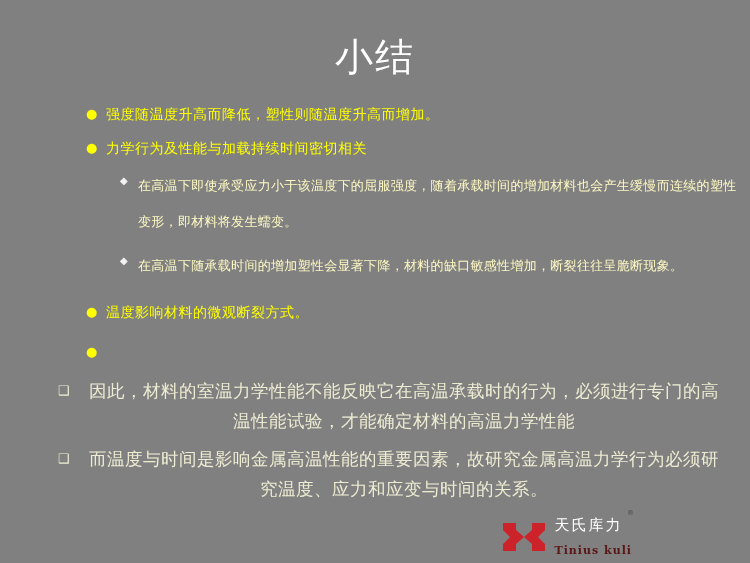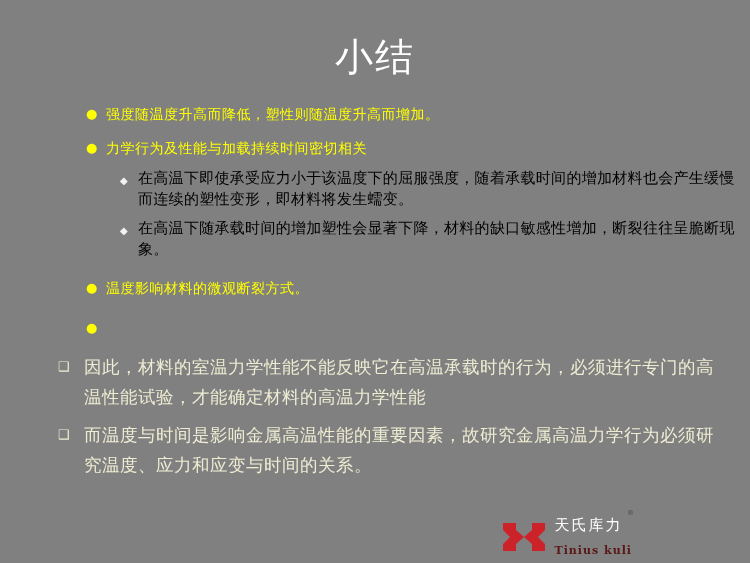--- a/index.html
+++ b/index.html
@@ -75,23 +75,23 @@
     margin-bottom: 2px;
   }
   .lvl2 .marker {
     flex: 0 0 auto;
     width: 18px;
     color: #f2f2f2;
     font-size: 10px;
     line-height: 26px;
   }
   .lvl2 .btext {
-    color: #000000;
-    font-size: 15px;
-    line-height: 21px;
+    color: #fef9c3;
+    font-size: 13px;
+    line-height: 36px;
     letter-spacing: 0.3px;
     max-width: 600px;
   }
 
   
   .lvl0 {
     padding-left: 58px;
     margin-bottom: 2px;
   }
   .lvl0 .marker {
@@ -100,20 +100,21 @@
     color: #eeecd2;
     font-size: 13px;
     line-height: 30px;
   }
   .lvl0 .btext {
     color: #eeecd2;
     font-size: 17.5px;
     line-height: 30px;
     letter-spacing: 0.5px;
     max-width: 640px;
+    text-align: center;
   }
 
   .sp-top-1 { margin-top: 4px; }
   .sp-top-2 { margin-top: 14px; }
   .sp-top-3 { margin-top: 12px; }
   .sp-top-4 { margin-top: 10px; }
   .sp-top-5 { margin-top: 8px; }
 
   
   .logo-block {

